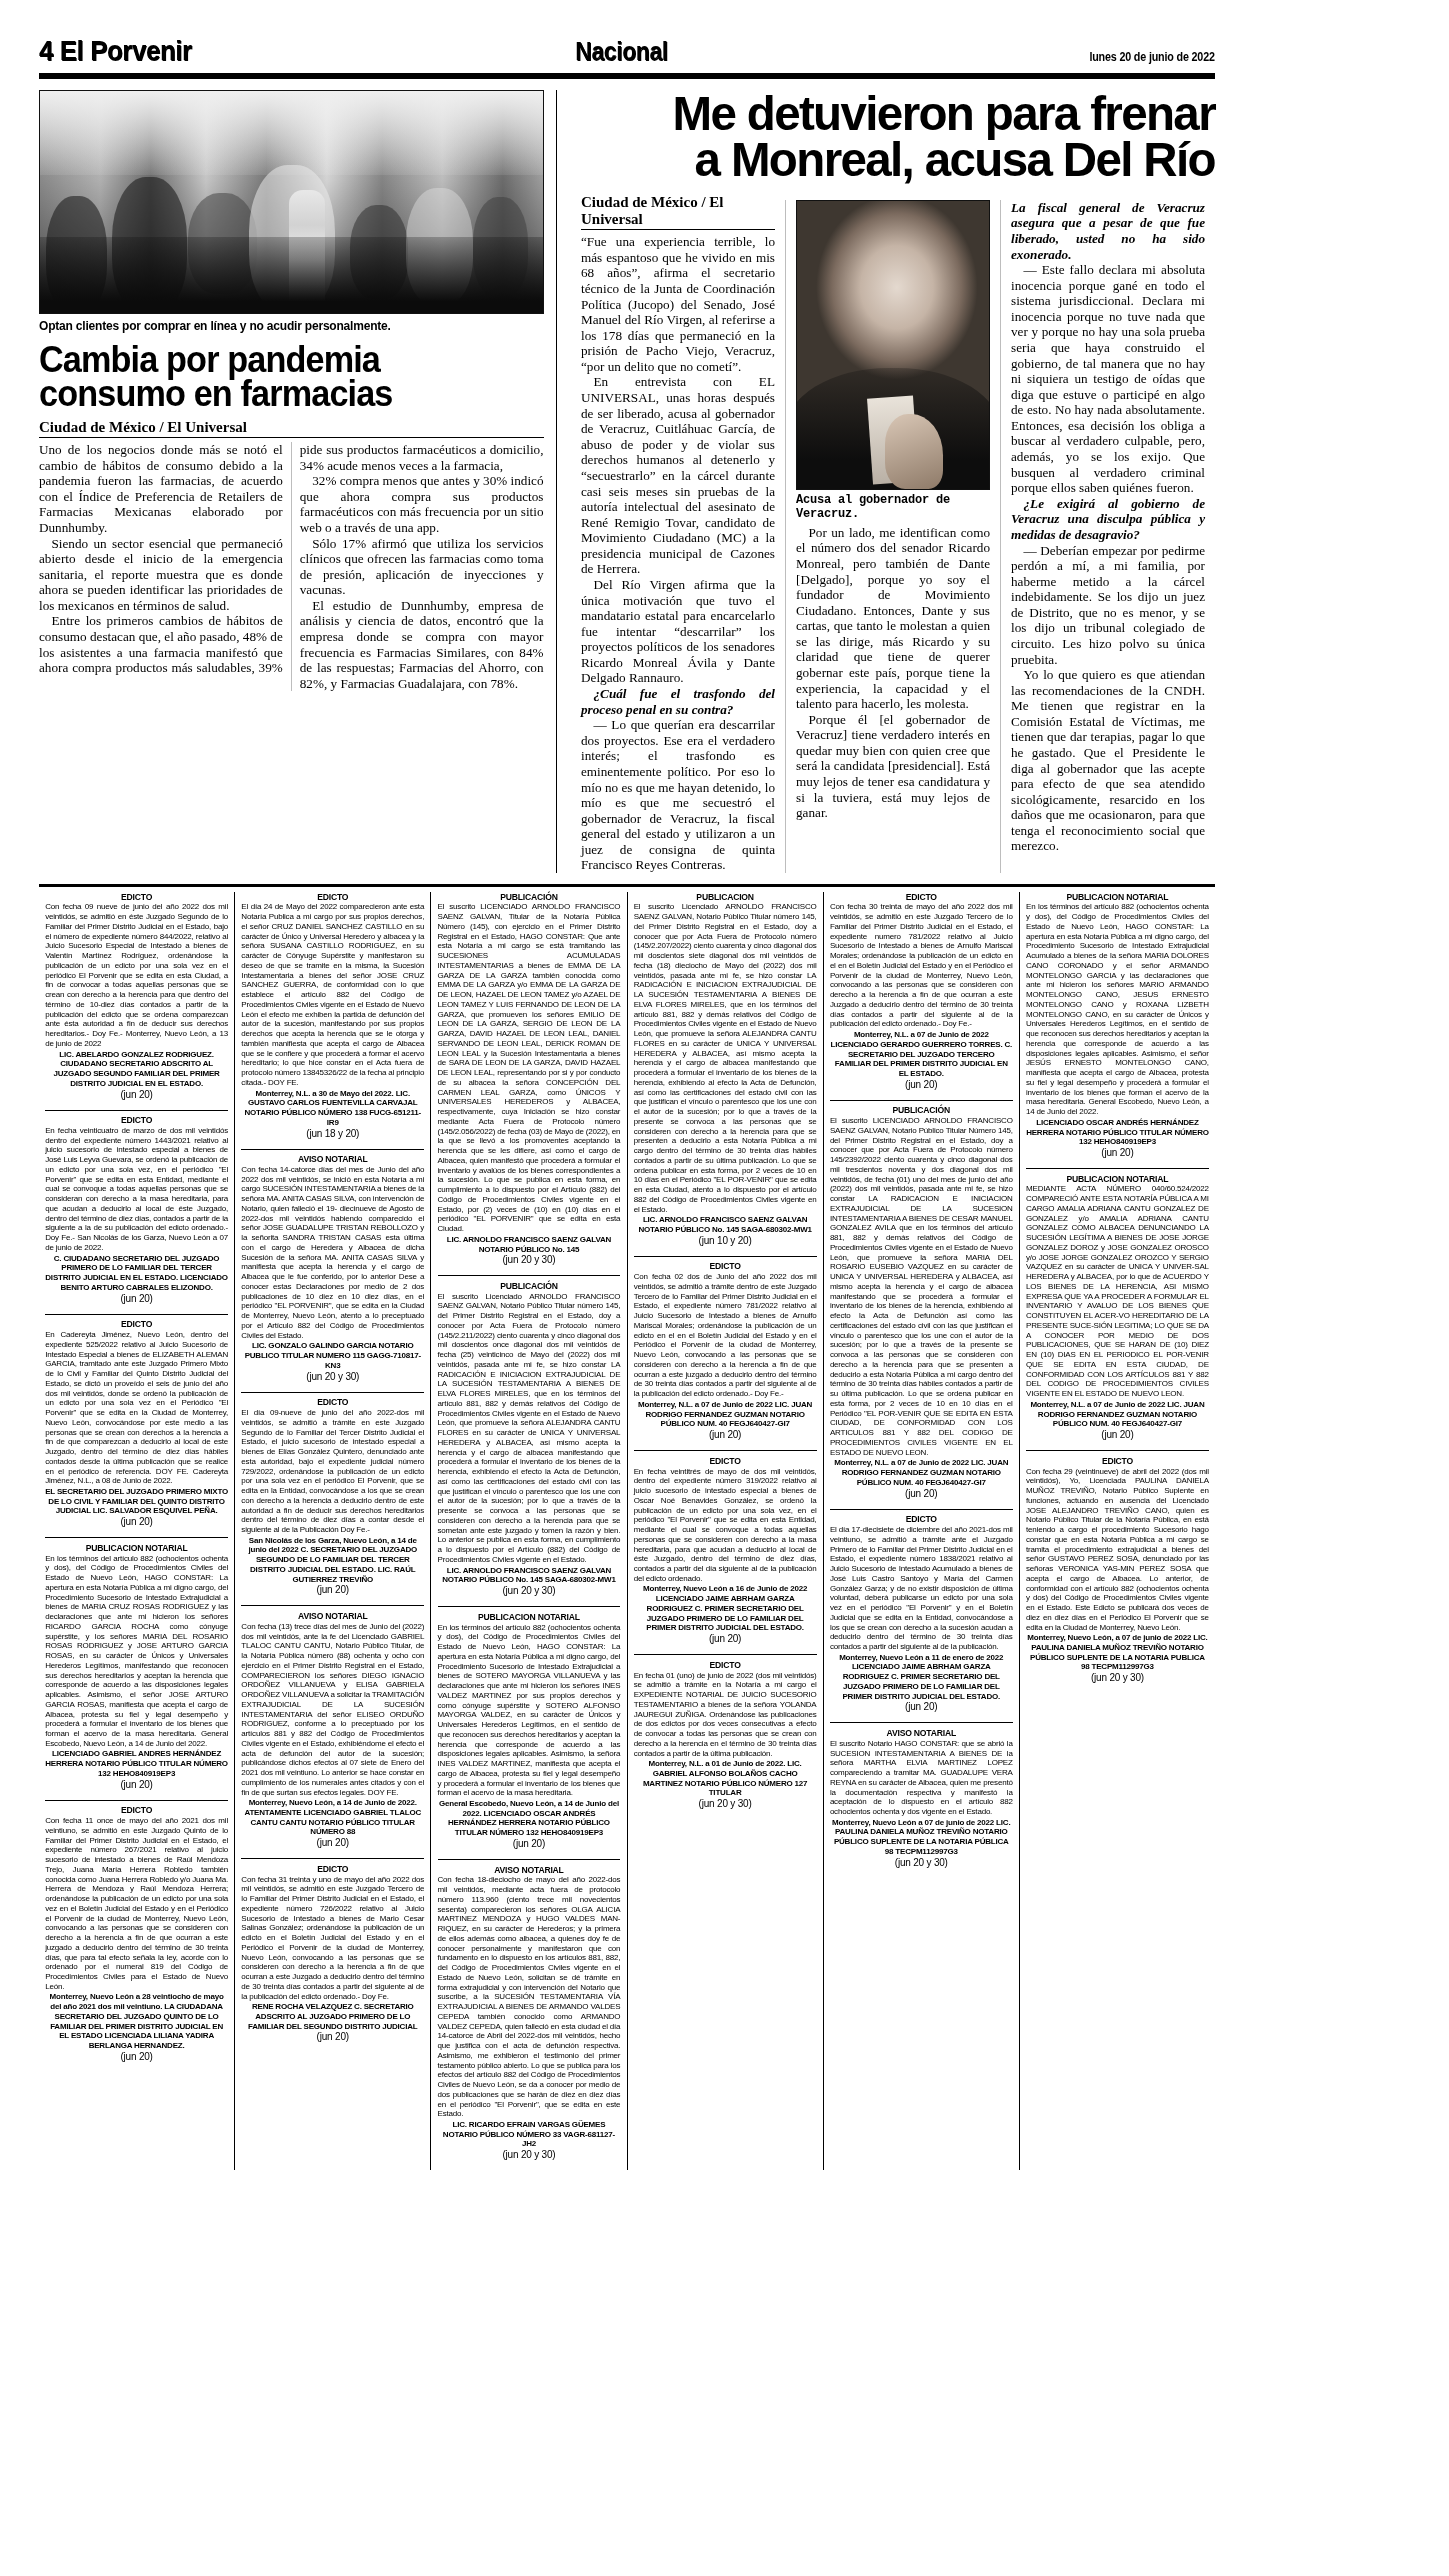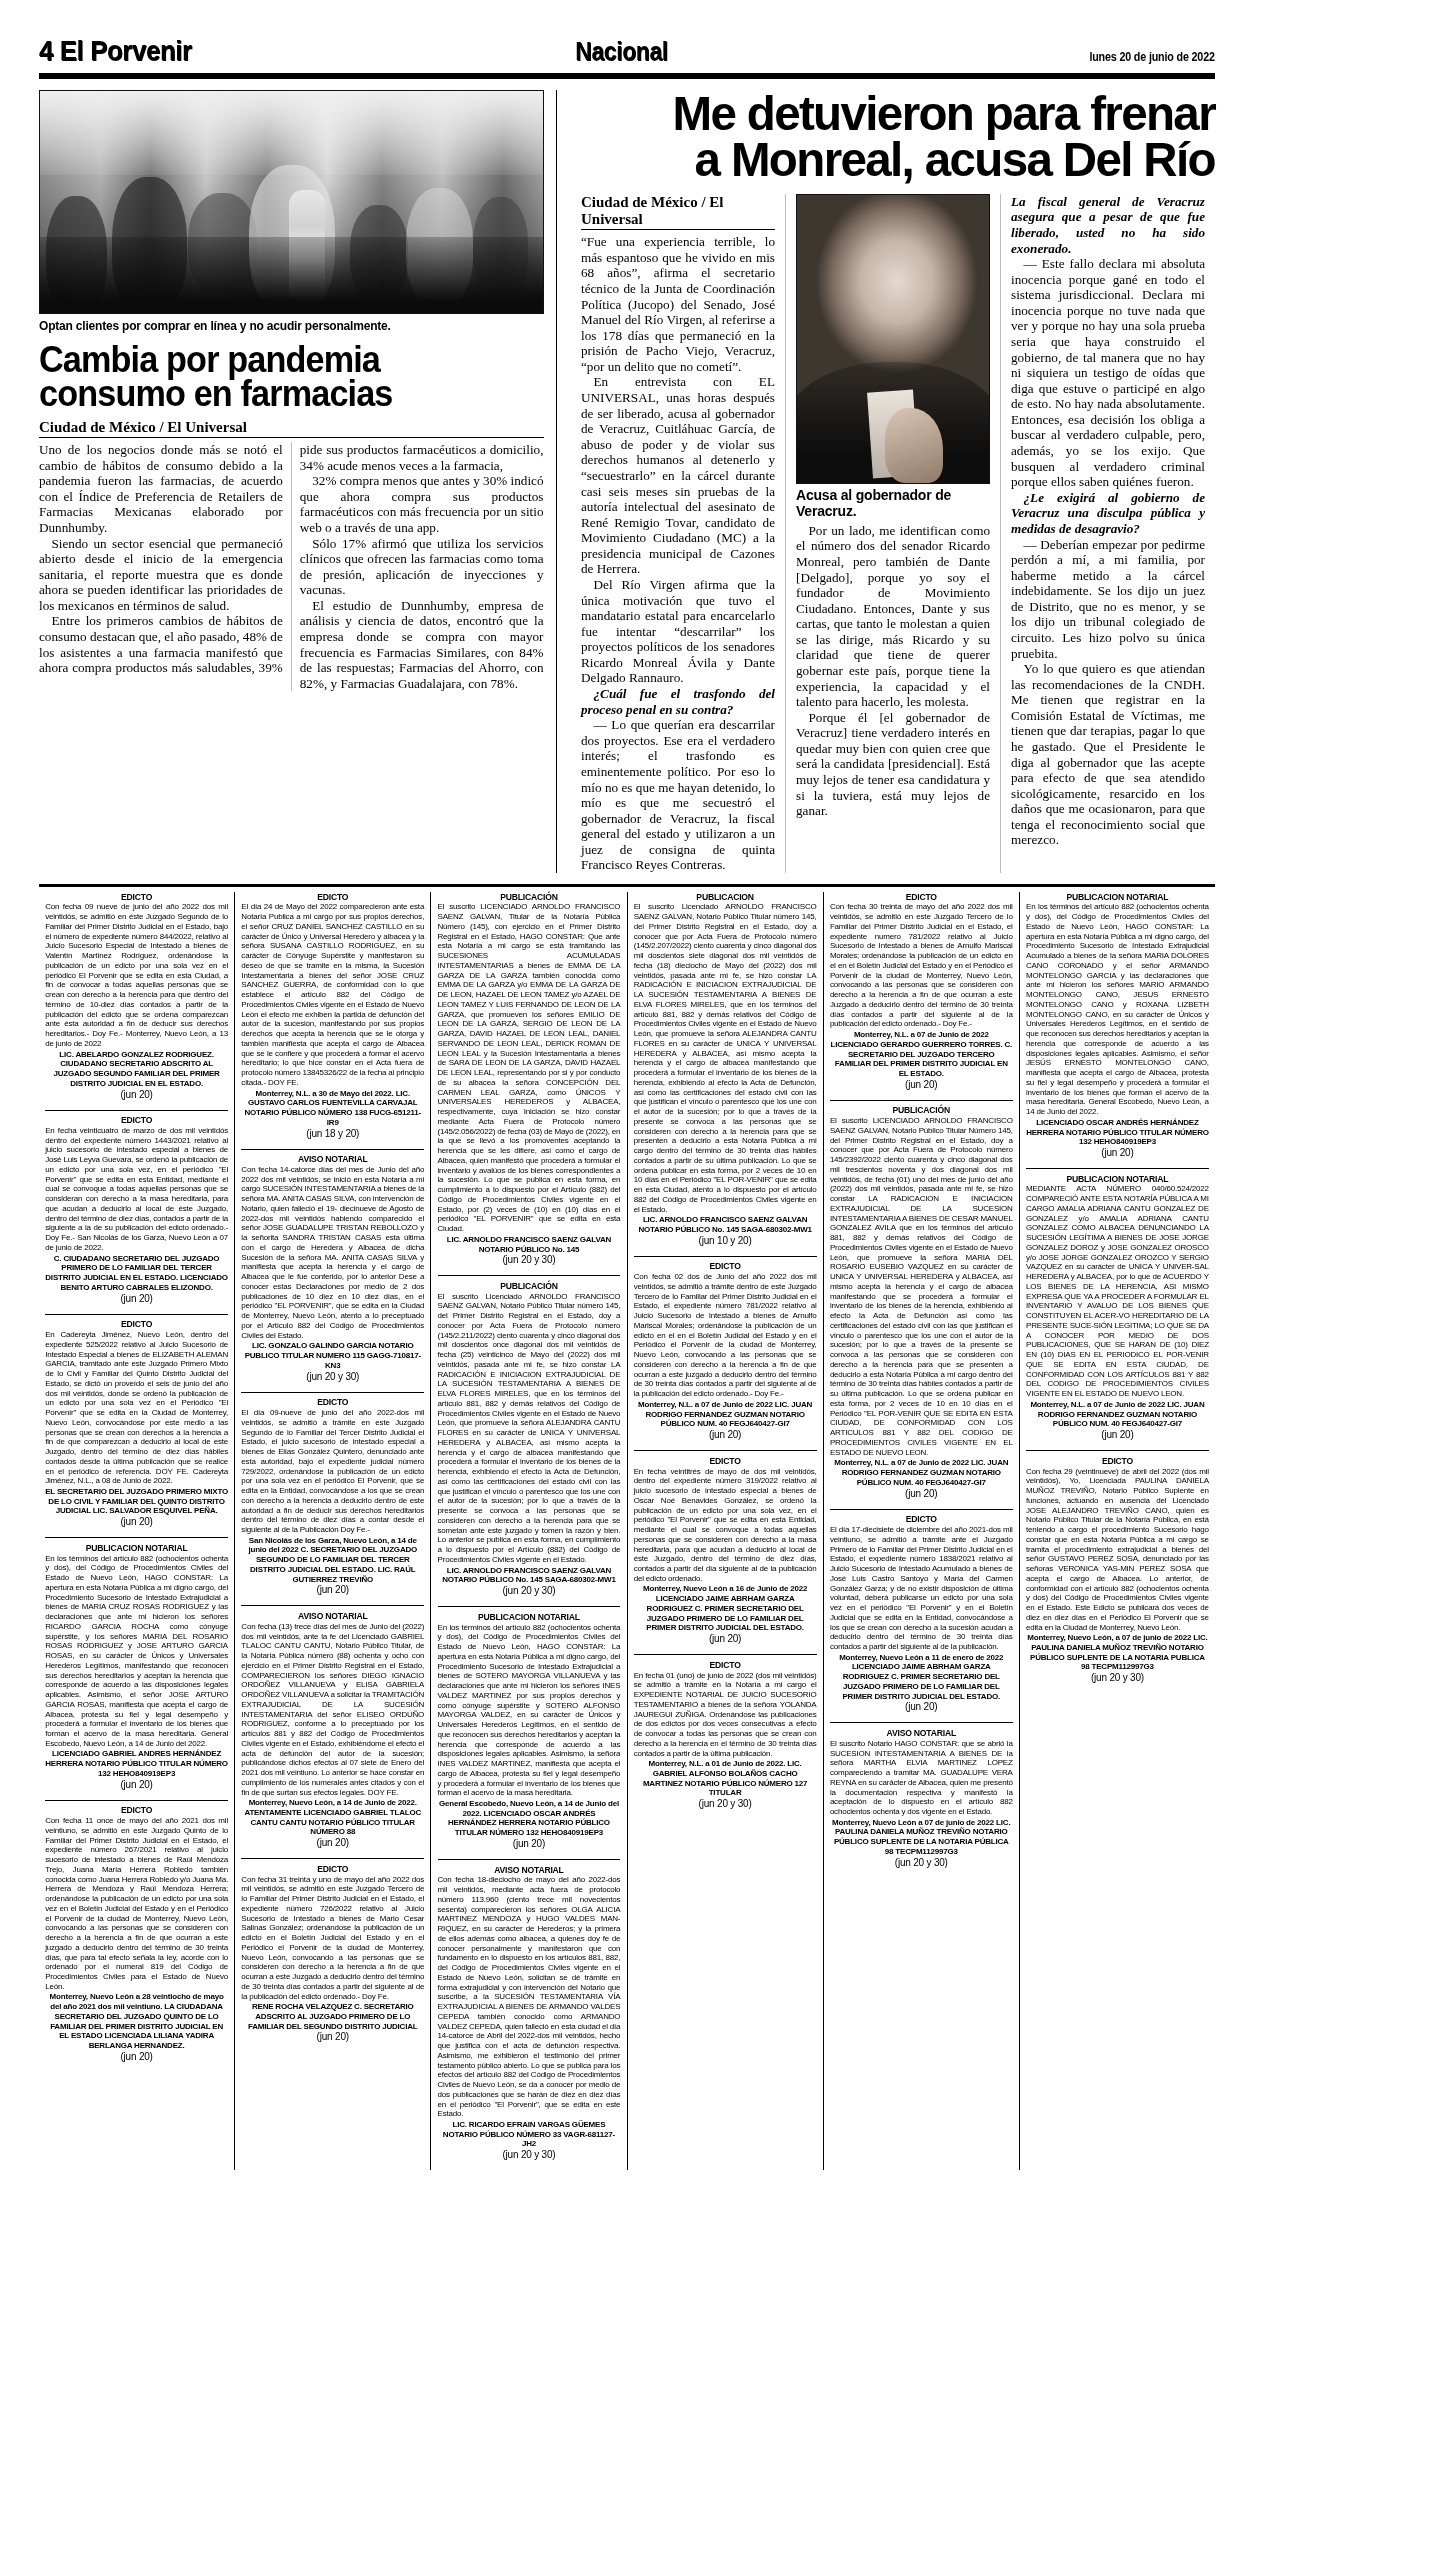--- a/index.html
+++ b/index.html
@@ -94,21 +94,21 @@
   
   .hl-right {
     font-family:"Liberation Sans", sans-serif;
     font-weight:bold; font-size:49px; line-height:0.95;
     letter-spacing:-1.7px; text-align:right;
     transform:scaleX(0.97); transform-origin:right top;
     margin:0 0 11px 0;
   }
   .right-body { display:flex; gap:0; }
   .artcol { flex:1; padding:0 10px; }
-  .artcol + .artcol { border-left:0.8px solid #bdbdbd; }
+  .artcol + .artcol { border-left:0.8px solid #bdbdbd;margin-top:6px; }
   .q { font-weight:bold; font-style:italic; font-size:13.2px; line-height:1.17; text-indent:0; }
 
   .portrait {
     width:100%; height:290px; border:1.6px solid #111; position:relative; overflow:hidden;
     background:#3a3a3a; margin-bottom:3.1px;
   }
   .pr-bg {
     position:absolute; inset:0;
     background:
       radial-gradient(ellipse 42% 32% at 52% 30%, #e4d9cf 0%, #c5b4a6 45%, #7b6a5e 80%, #3e3730 100%),
@@ -123,22 +123,22 @@
     position:absolute; left:38%; bottom:2%; width:24%; height:30%;
     background:linear-gradient(180deg,#e9e3da,#b9b0a5);
     transform:rotate(-4deg);
   }
   .pr-hand {
     position:absolute; left:46%; bottom:0; width:30%; height:26%;
     background:linear-gradient(160deg,#d9c7b6,#8e7a68);
     border-radius:40% 55% 25% 35%;
   }
   .cap2 {
-    font-family:Liberation Sans, sans-serif; font-weight:bold;
-    font-size:14px; margin-bottom:3.9px; letter-spacing:-0.2px;
+    font-family:Liberation Mono, monospace; font-weight:bold;
+    font-size:12px; margin-bottom:3.9px; letter-spacing:-0.2px;
   }
 
   
   .edicts-wrap { margin-top:11px; border-top:3.1px solid #000; padding-top:4.7px; }
   .edicts { display:flex; }
   .ecol { flex:1; padding:0 6.2px; }
   .ecol + .ecol { border-left:0.8px solid #000; }
   .enote { margin-bottom:10px; }
   .ehead {
     font-family:"Liberation Sans", sans-serif; font-weight:bold;

